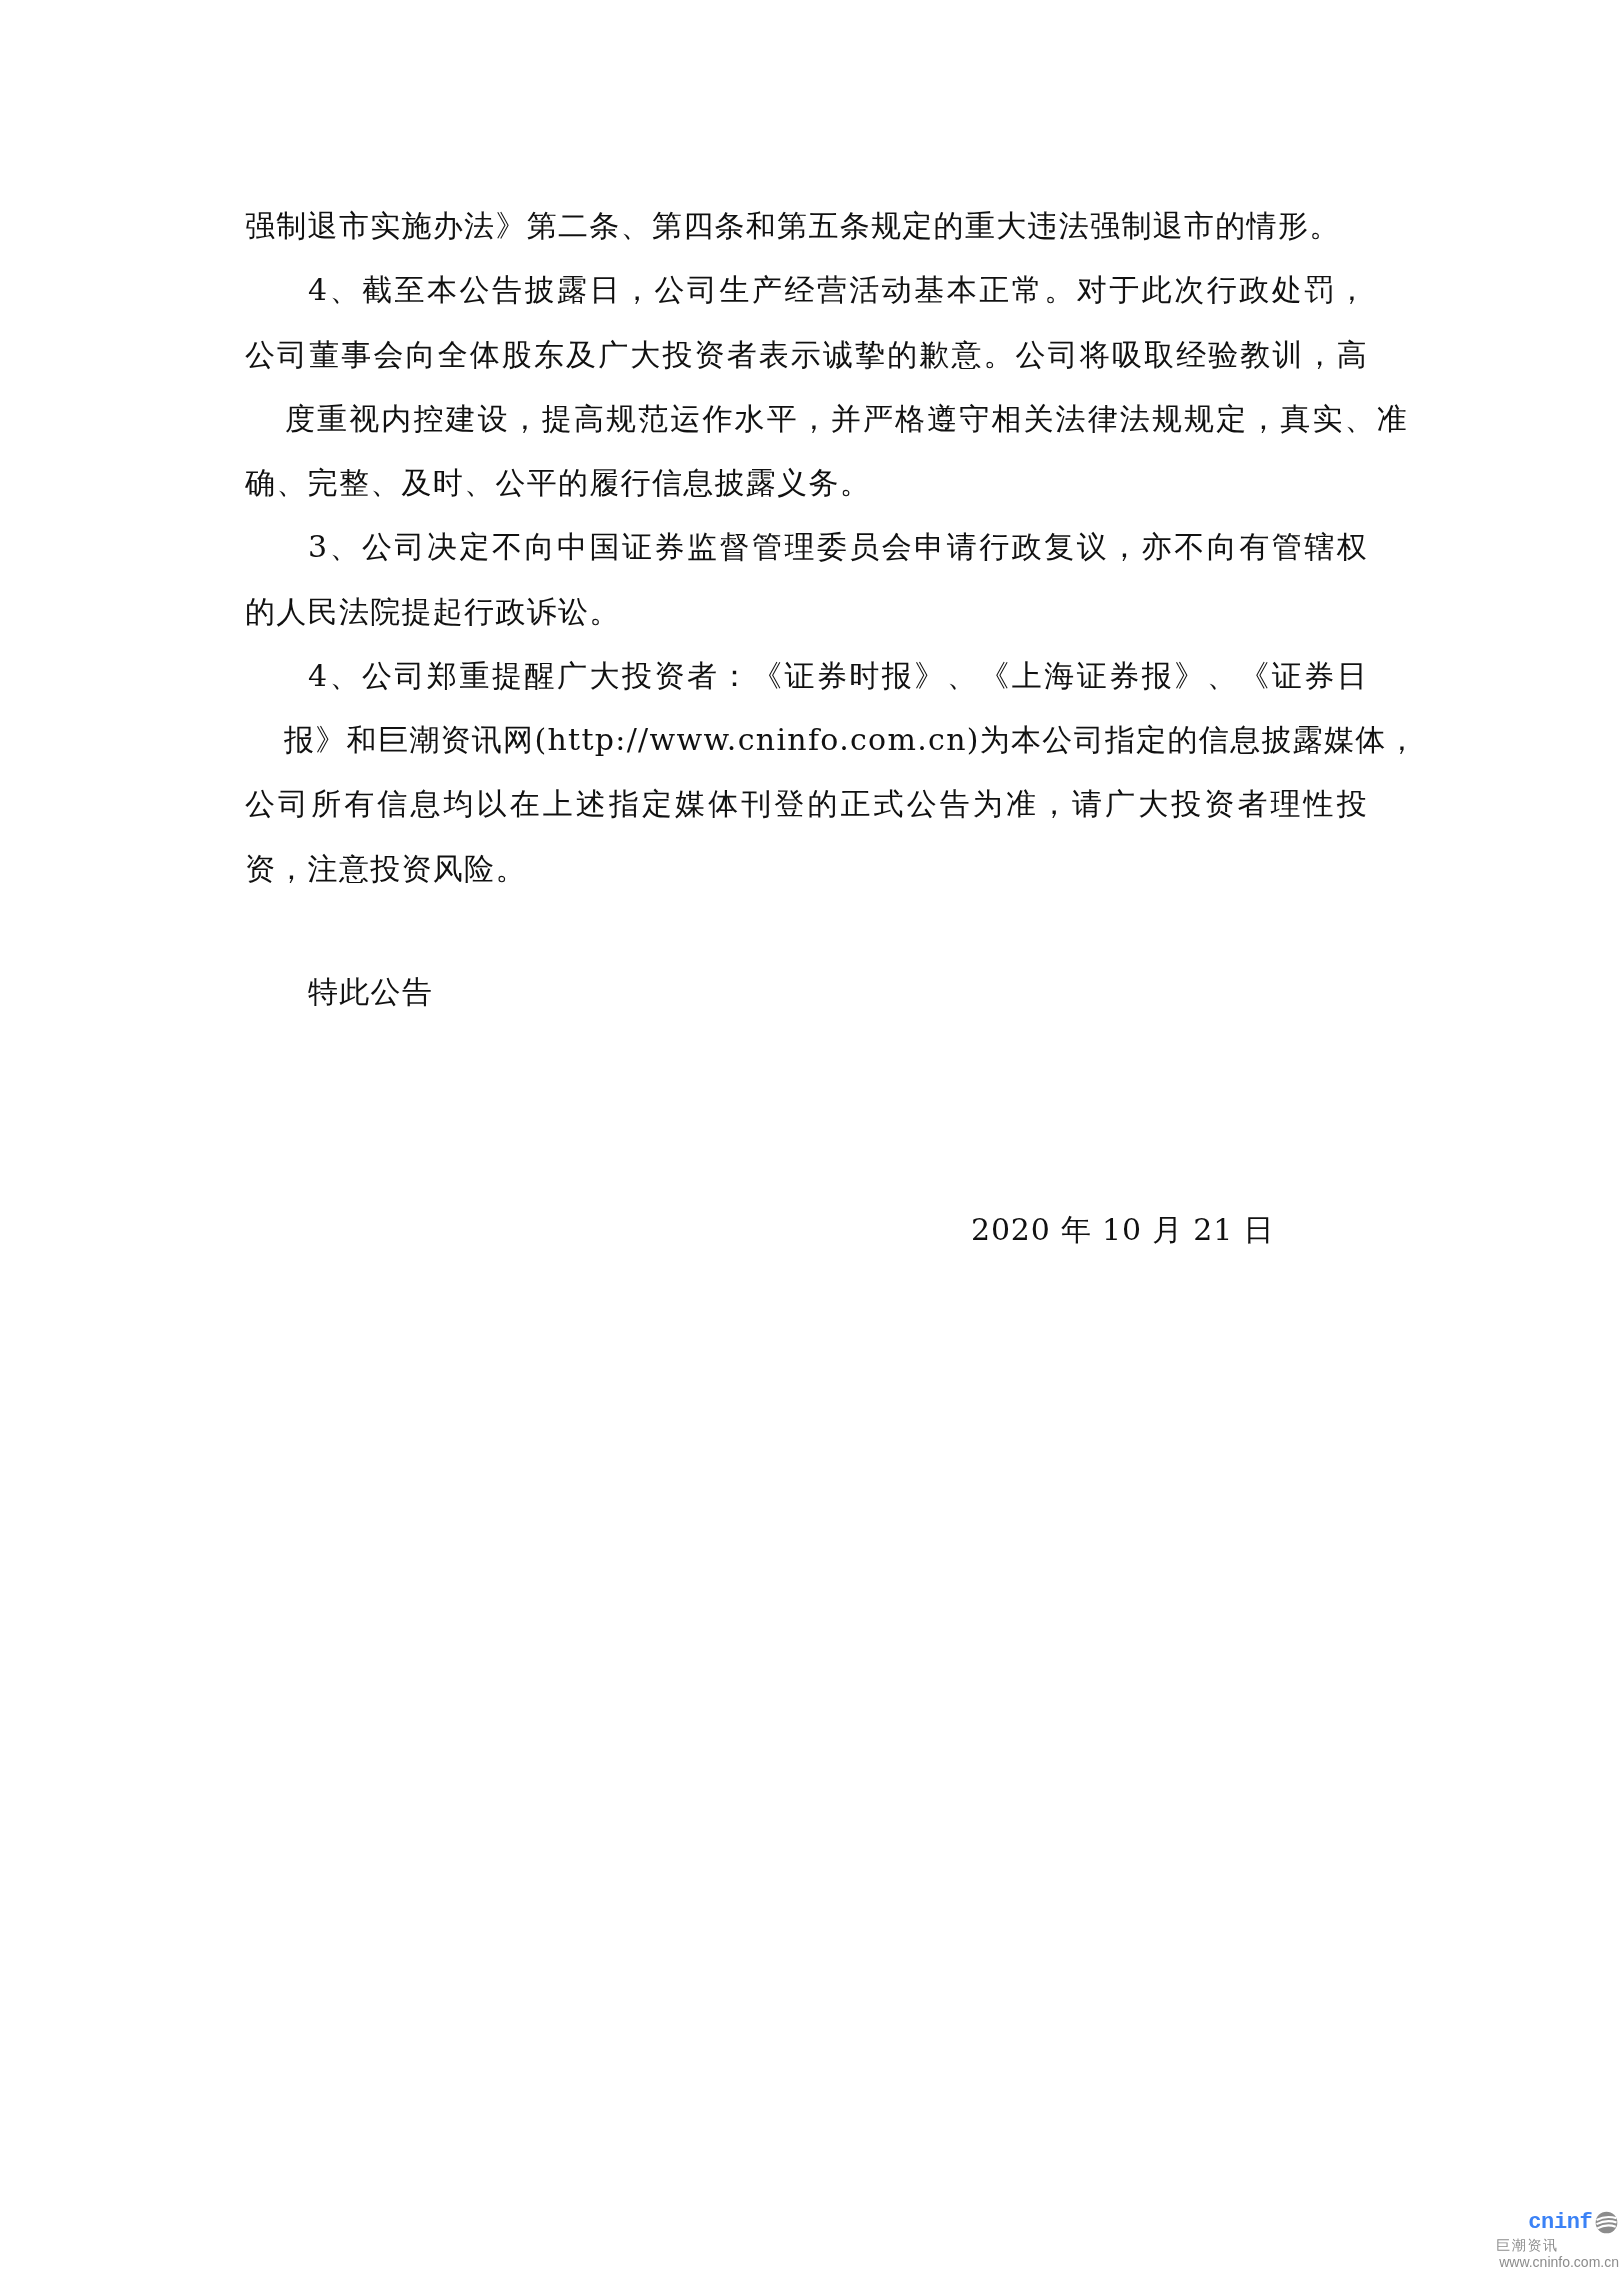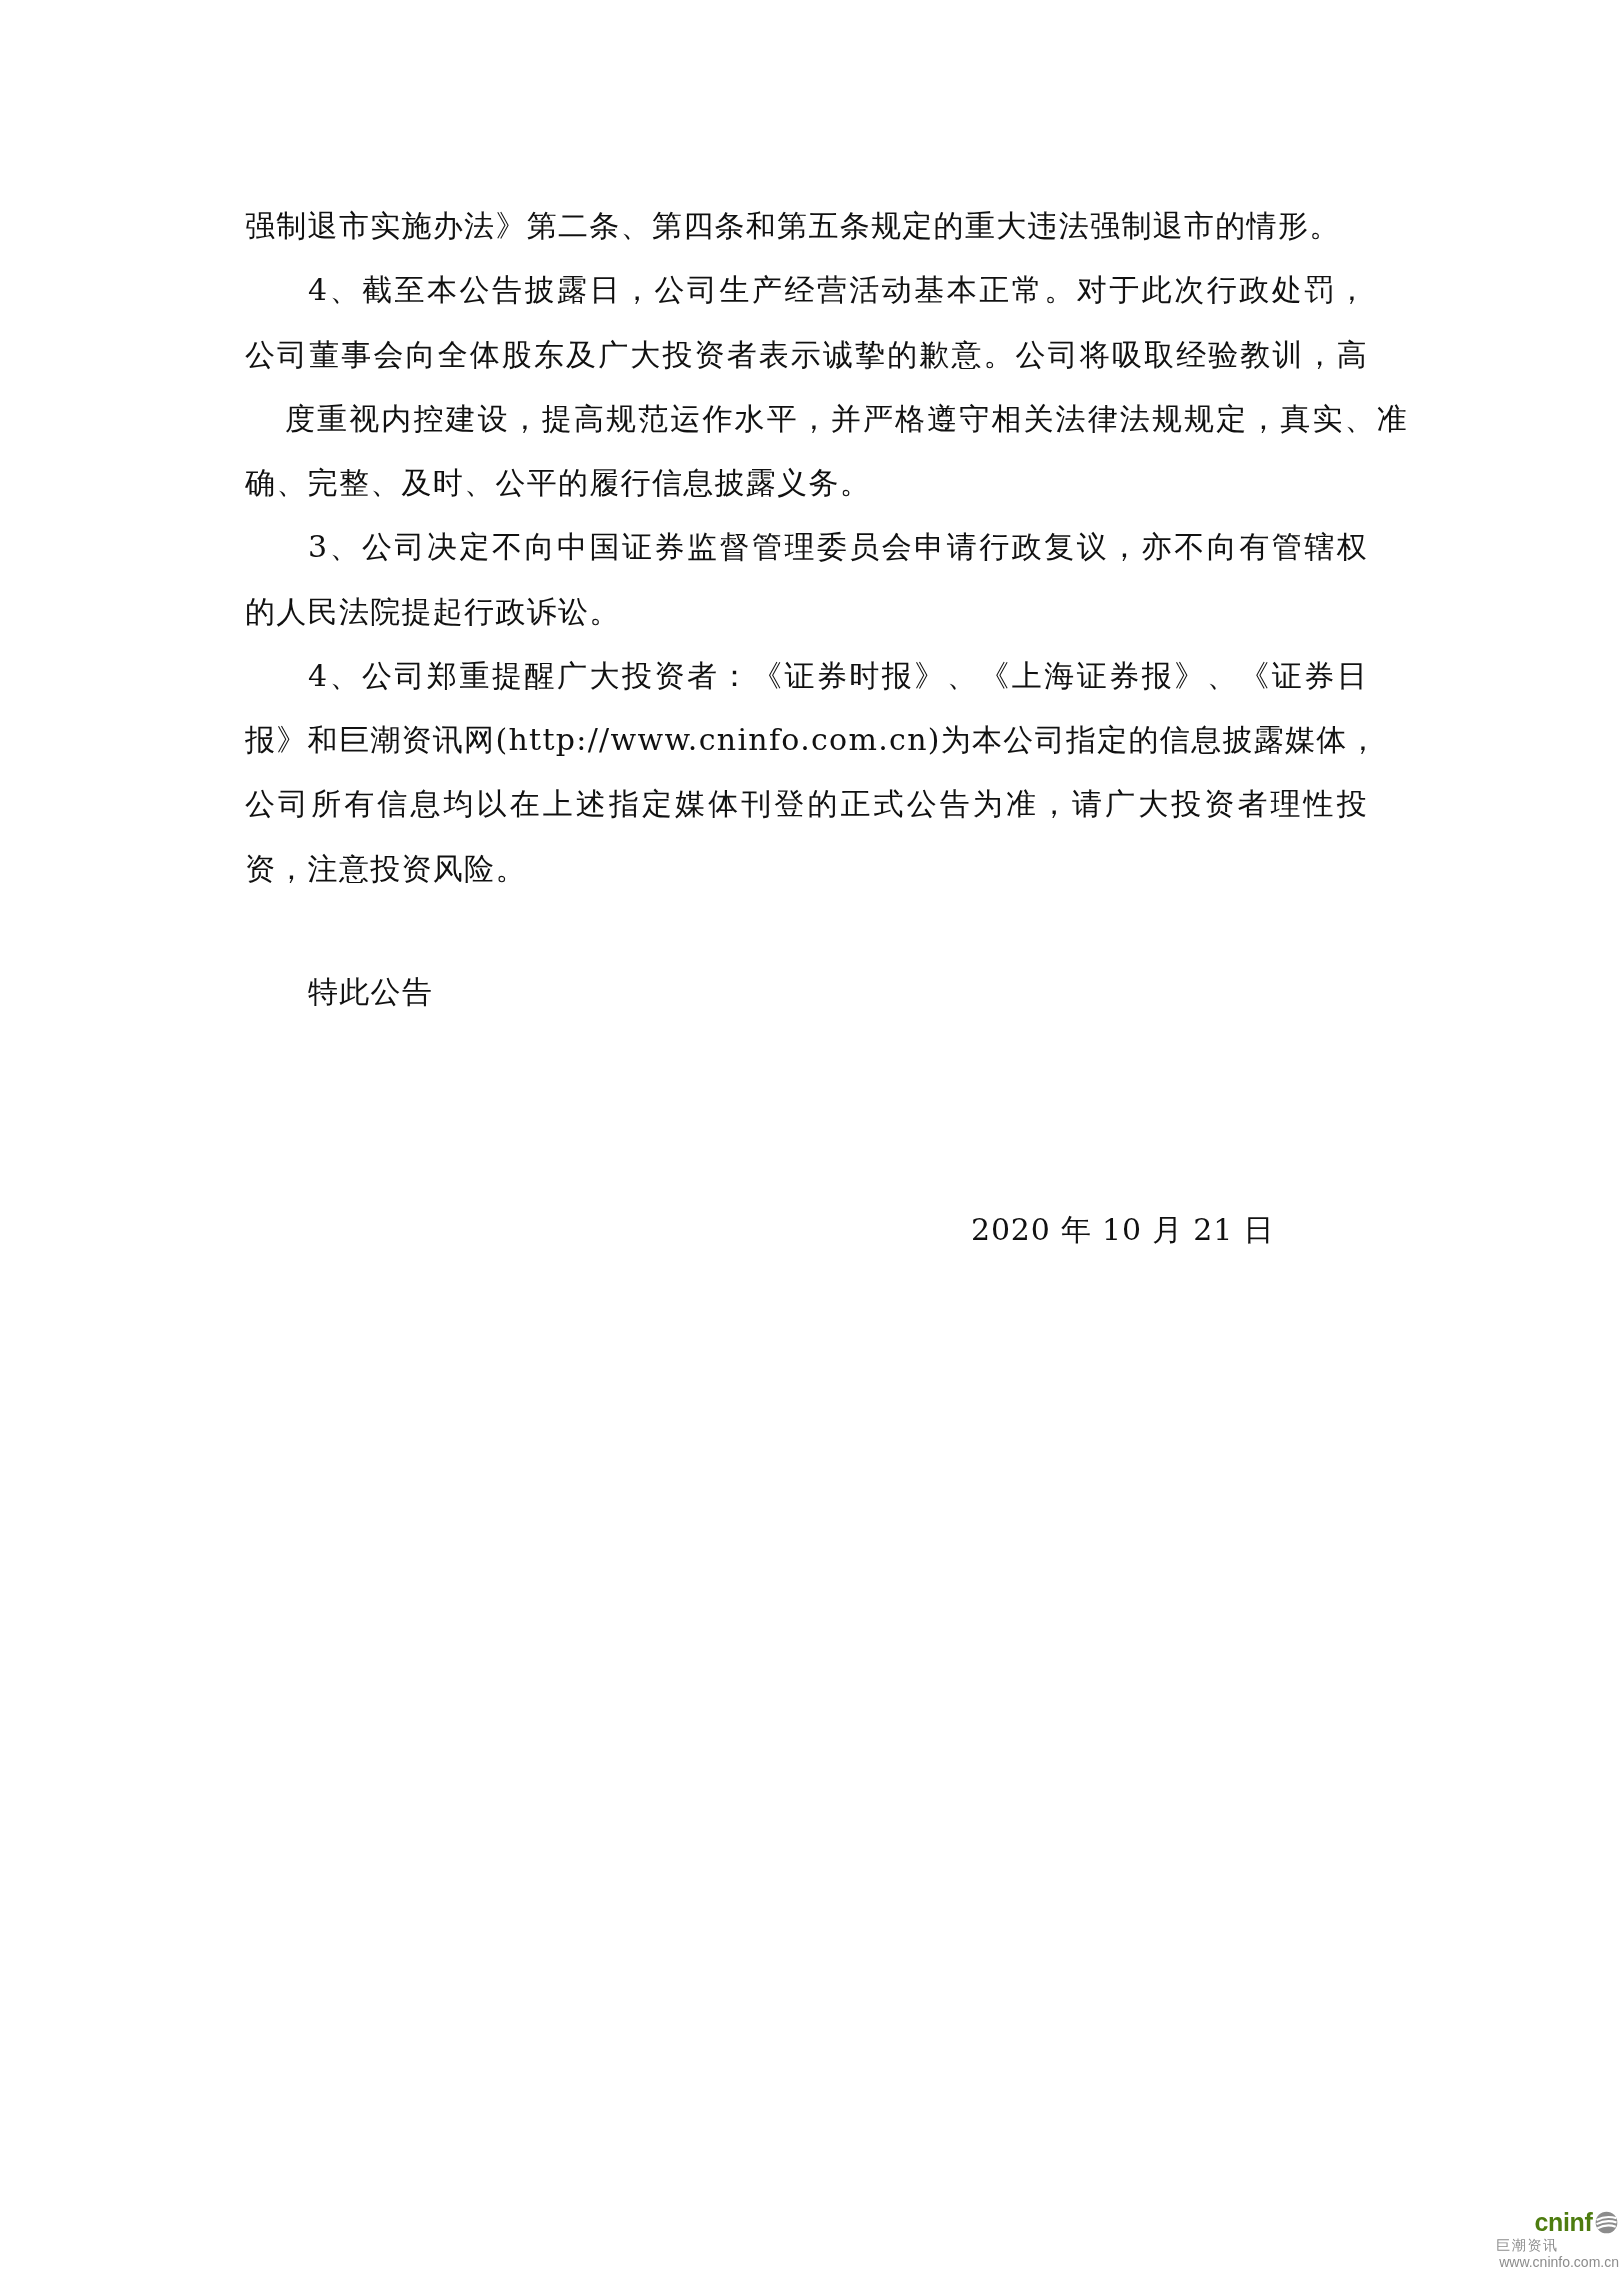--- a/index.html
+++ b/index.html
@@ -79,25 +79,25 @@
       height: 85px;
       color: #8a8a8a;
     }
     .wm-top {
       display: flex;
       align-items: center;
       justify-content: flex-end;
       height: 29px;
     }
     .wm-brand {
-      font-family: Liberation Sans, sans-serif;
+      font-family: Liberation Mono, monospace;
       font-weight: bold;
-      font-size: 25px;
+      font-size: 22px;
       letter-spacing: -0.4px;
-      color: #4d7c0f;
+      color: #3b82f6;
       line-height: 29px;
     }
     .wm-globe {
       width: 25px;
       height: 25px;
       margin-left: 1.7px;
     }
     .wm-cn {
       font-family: "DejaVu Sans", "Liberation Sans", sans-serif;
       font-size: 14px;
@@ -126,21 +126,21 @@
 
     <div class="line indent justify" style="top:64px;">4、截至本公告披露日，公司生产经营活动基本正常。对于此次行政处罚，</div>
     <div class="line justify" style="top:129px;">公司董事会向全体股东及广大投资者表示诚挚的歉意。公司将吸取经验教训，高</div>
     <div class="line justify" style="top:193px;margin-left:40px;">度重视内控建设，提高规范运作水平，并严格遵守相关法律法规规定，真实、准</div>
     <div class="line" style="top:257px;">确、完整、及时、公平的履行信息披露义务。</div>
 
     <div class="line indent justify" style="top:321px;">3、公司决定不向中国证券监督管理委员会申请行政复议，亦不向有管辖权</div>
     <div class="line" style="top:386px;">的人民法院提起行政诉讼。</div>
 
     <div class="line indent justify" style="top:450px;">4、公司郑重提醒广大投资者：《证券时报》、《上海证券报》、《证券日</div>
-    <div class="line justify" style="top:514px;">报》和巨潮资讯网(http://www.cninfo.com.cn)为本公司指定的信息披露媒体，</div>
+    <div class="line justify" style="top:514px;margin-left:39px;">报》和巨潮资讯网(http://www.cninfo.com.cn)为本公司指定的信息披露媒体，</div>
     <div class="line justify" style="top:578px;">公司所有信息均以在上述指定媒体刊登的正式公告为准，请广大投资者理性投</div>
     <div class="line" style="top:643px;">资，注意投资风险。</div>
   </div>
 
   <div class="closing">特此公告</div>
 
 
   <div class="date">2020 年 10 月 21 日</div>
 
   <div class="watermark">

